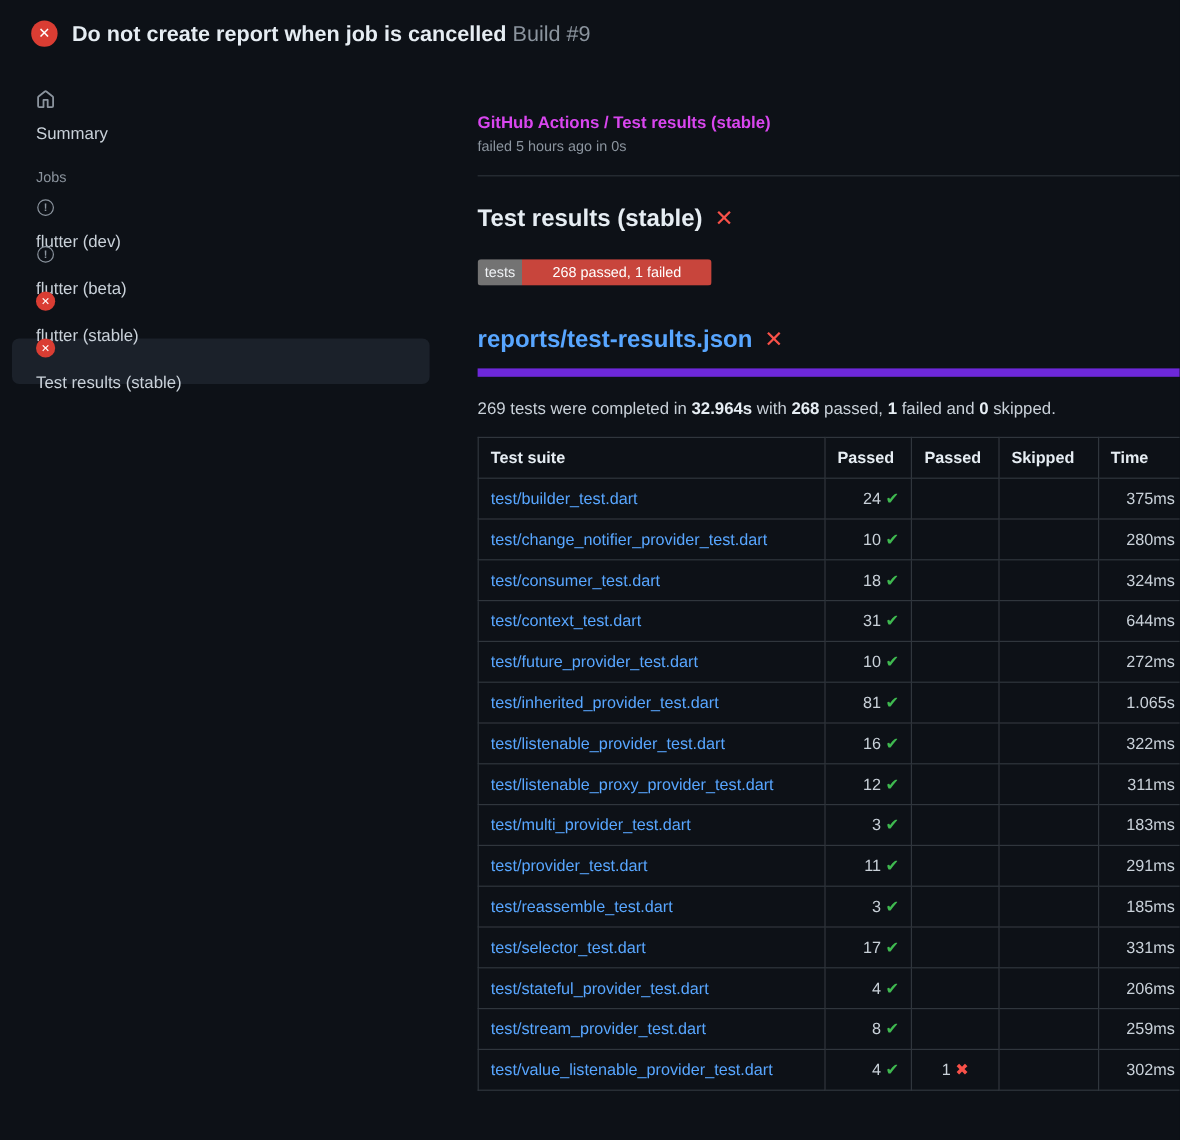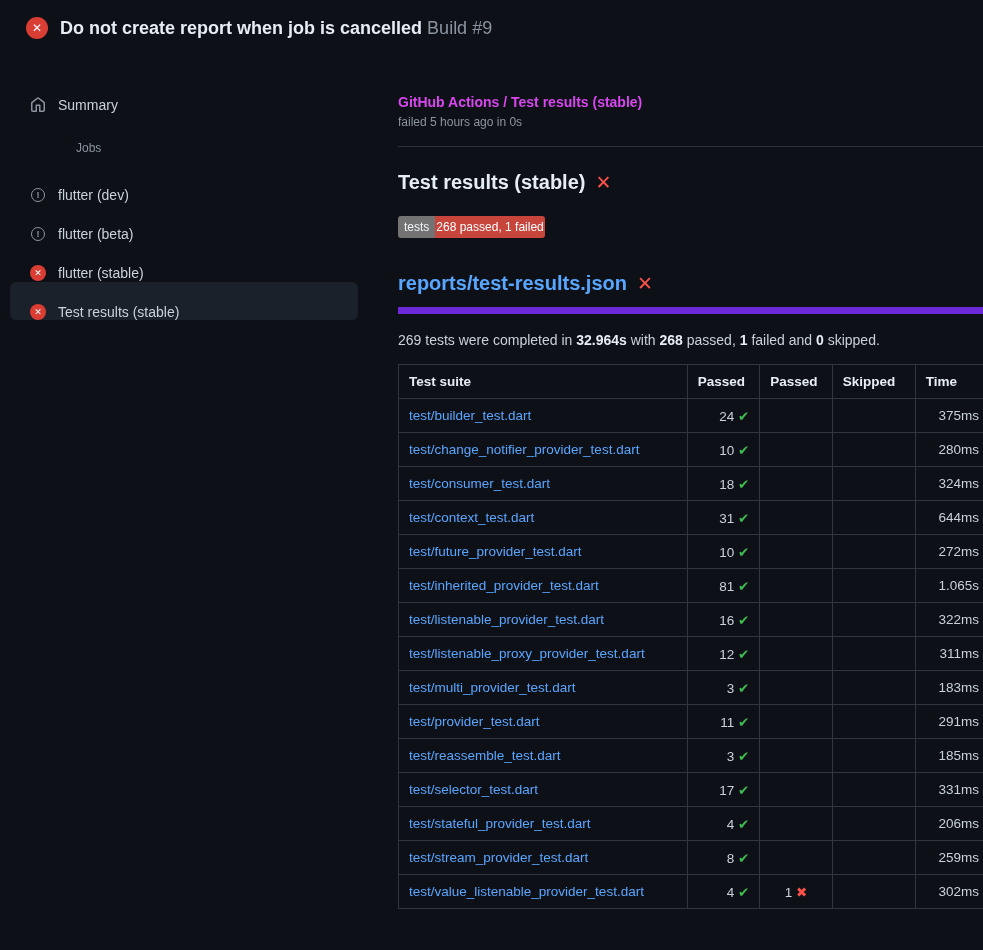--- a/index.html
+++ b/index.html
@@ -37,38 +37,38 @@
   .page-header .build { color: #8b949e; font-weight: 400; }
 
   
   .layout { display: flex; align-items: flex-start; }
   .sidebar { width: 368px; flex: 0 0 auto; padding-top: 18px; }
   .main { flex: 1; padding: 38px 0 0 30px; }
 
   
   .side-item {
     display: flex;
-    align-items: flex-end;
+    align-items: flex-start;
     gap: 12px;
     height: 38px;
     padding: 0 12px 0 20px;
     margin: 1px 10px;
     border-radius: 6px;
     color: #c9d1d9;
     cursor: pointer;
     font-size: 14px;
+    flex-direction: column;
   }
   .side-item.selected { background: #1b212a; }
   .jobs-label {
     color: #8b949e;
     font-size: 12px;
     padding: 0 0 0 30px;
     margin-top: 28px;
     margin-bottom: 10px;
-    margin-left: 46px;
   }
   .icon-slot { width: 16px; height: 16px; display: inline-flex; align-items: center; justify-content: center; flex: 0 0 auto; }
   .neutral-icon {
     width: 14px; height: 14px;
     border: 1.5px solid #8b949e;
     border-radius: 50%;
     color: #8b949e;
     font-size: 9px;
     font-weight: bold;
     display: inline-flex;
@@ -95,21 +95,21 @@
 
   .badge {
     display: inline-flex;
     margin-top: 22px;
     font-size: 12px;
     border-radius: 3px;
     overflow: hidden;
     line-height: 1;
   }
   .badge-left  { background: #737373; color: #f0f3f6; padding: 5px 6px; }
-  .badge-right { background: #c8453c; color: #ffffff; padding: 5px 1px; }
+  .badge-right { background: #c8453c; color: #ffffff; padding: 5px 25px; }
 
   .report-title {
     display: flex;
     align-items: center;
     gap: 10px;
     margin-top: 34px;
     padding-bottom: 12px;
     border-bottom: 7px solid #6d28d9;
     font-size: 20px;
     font-weight: 700;

